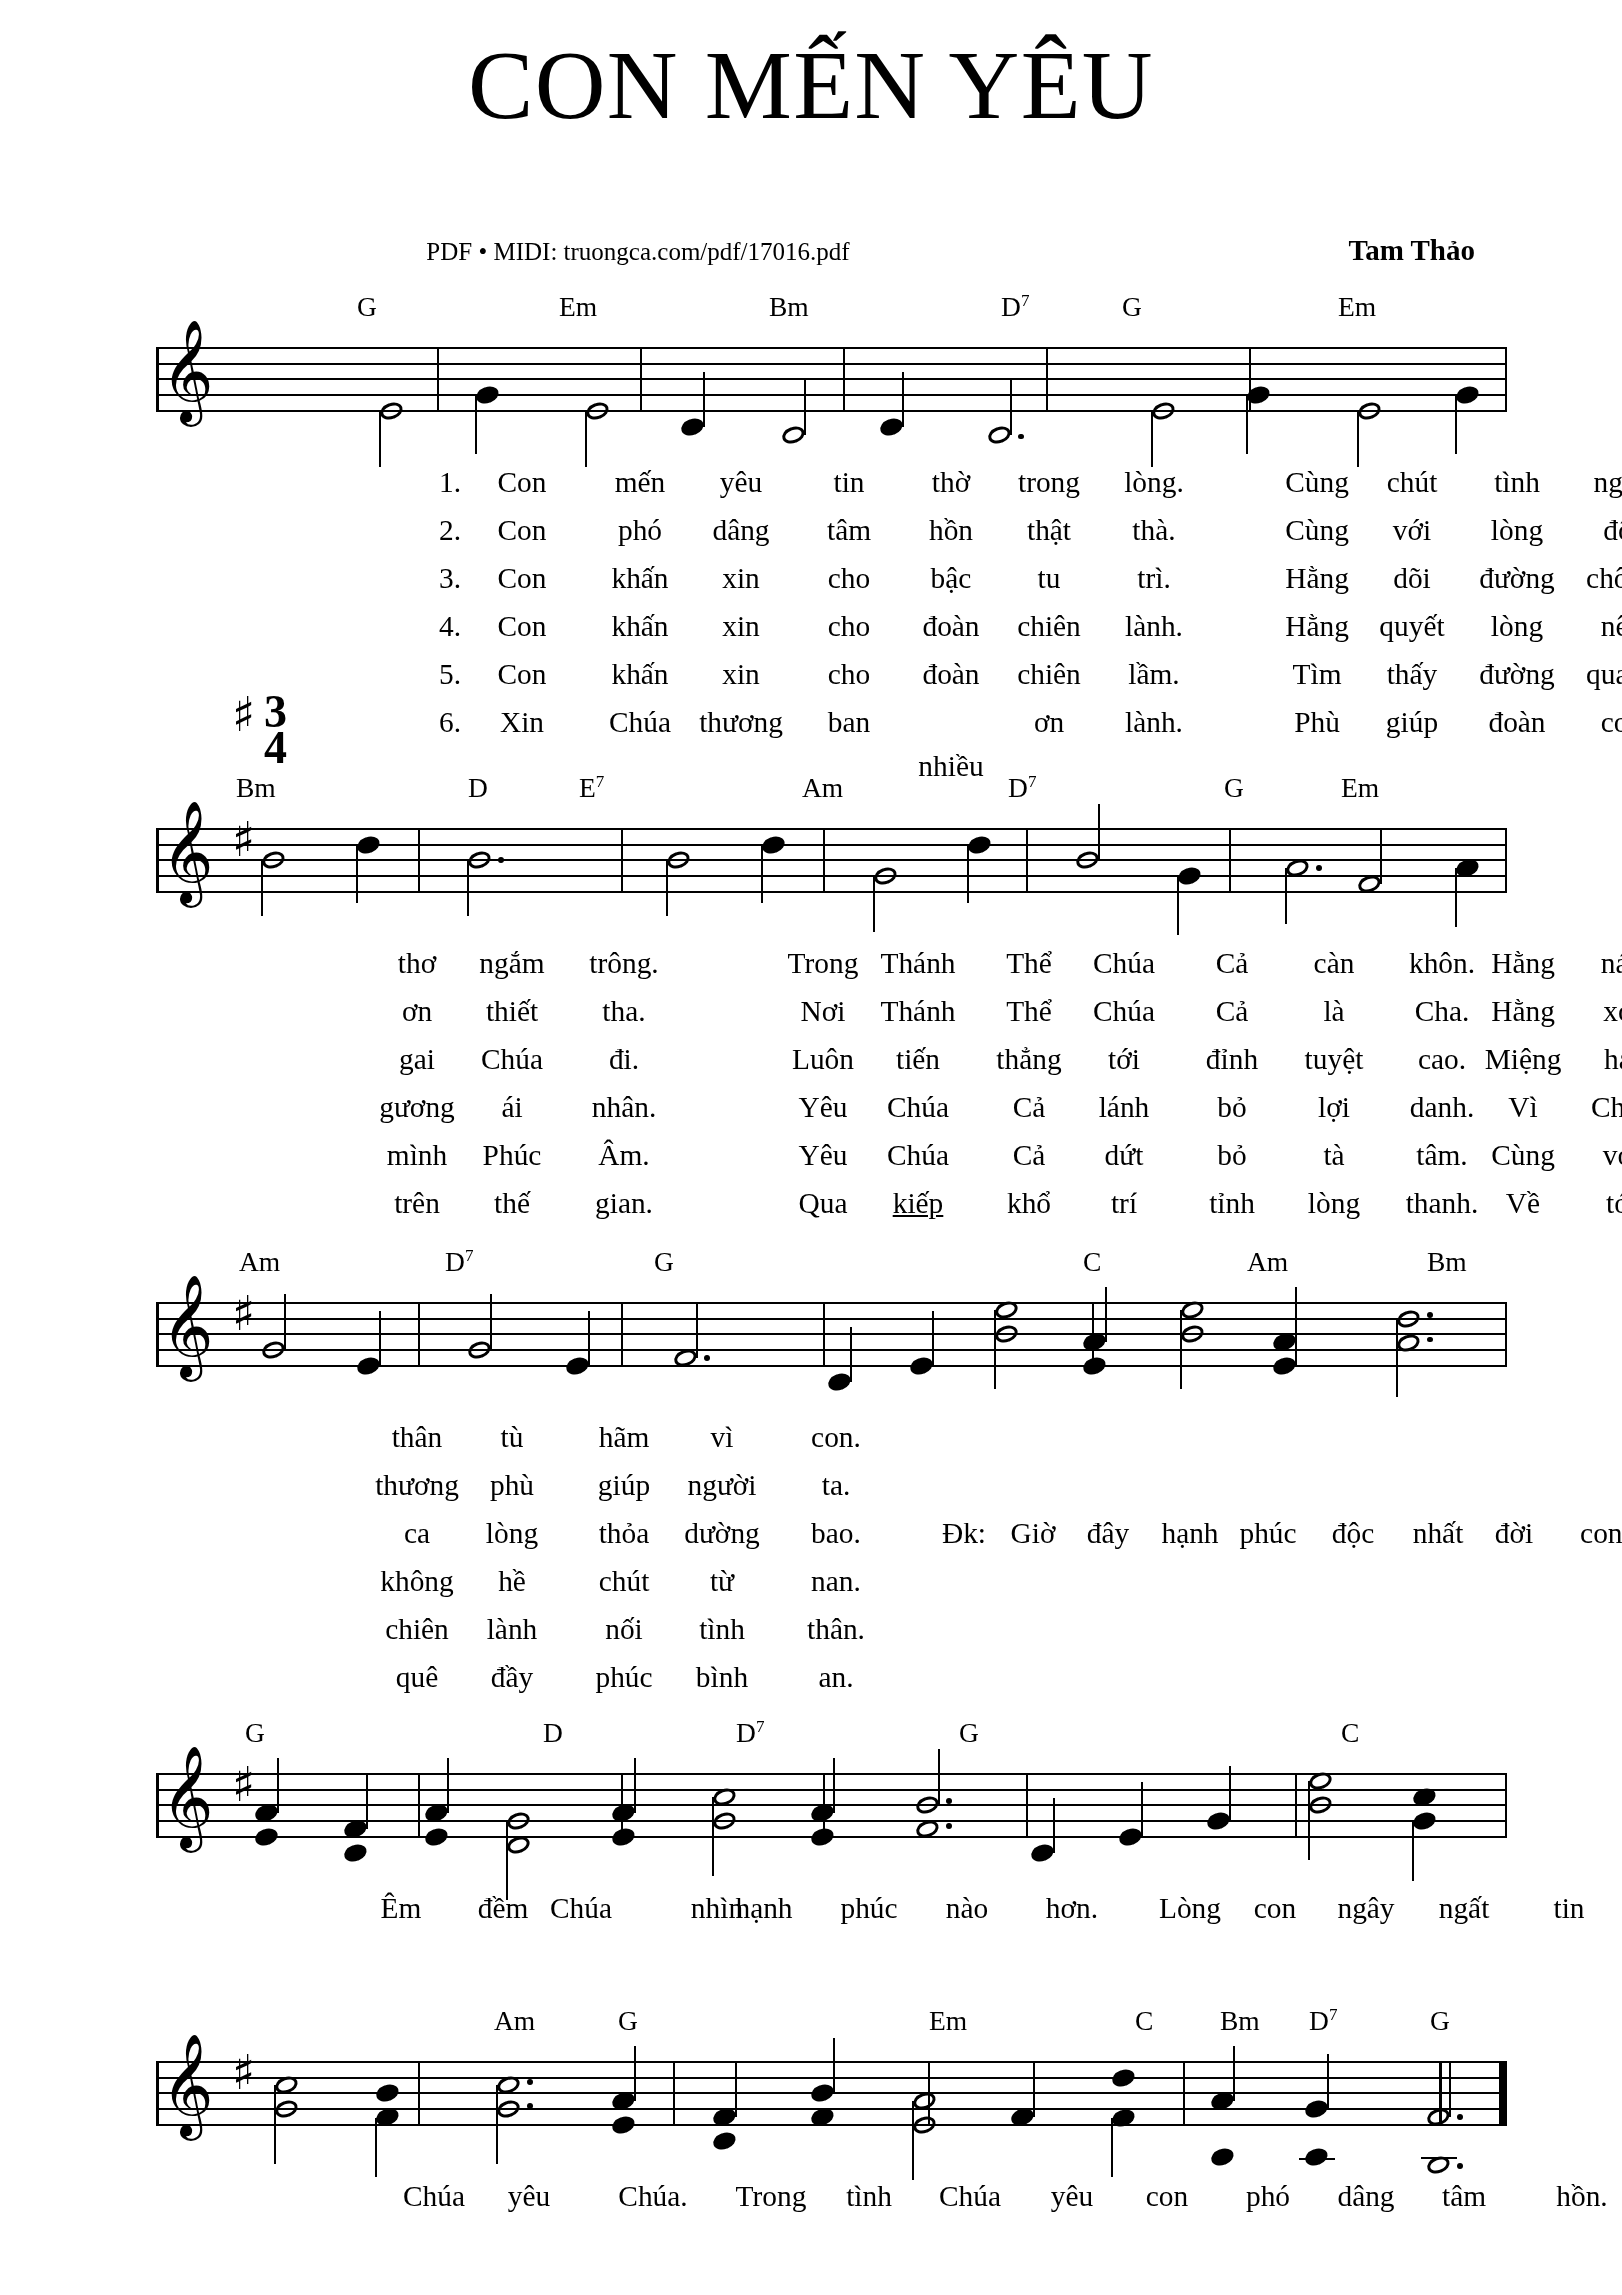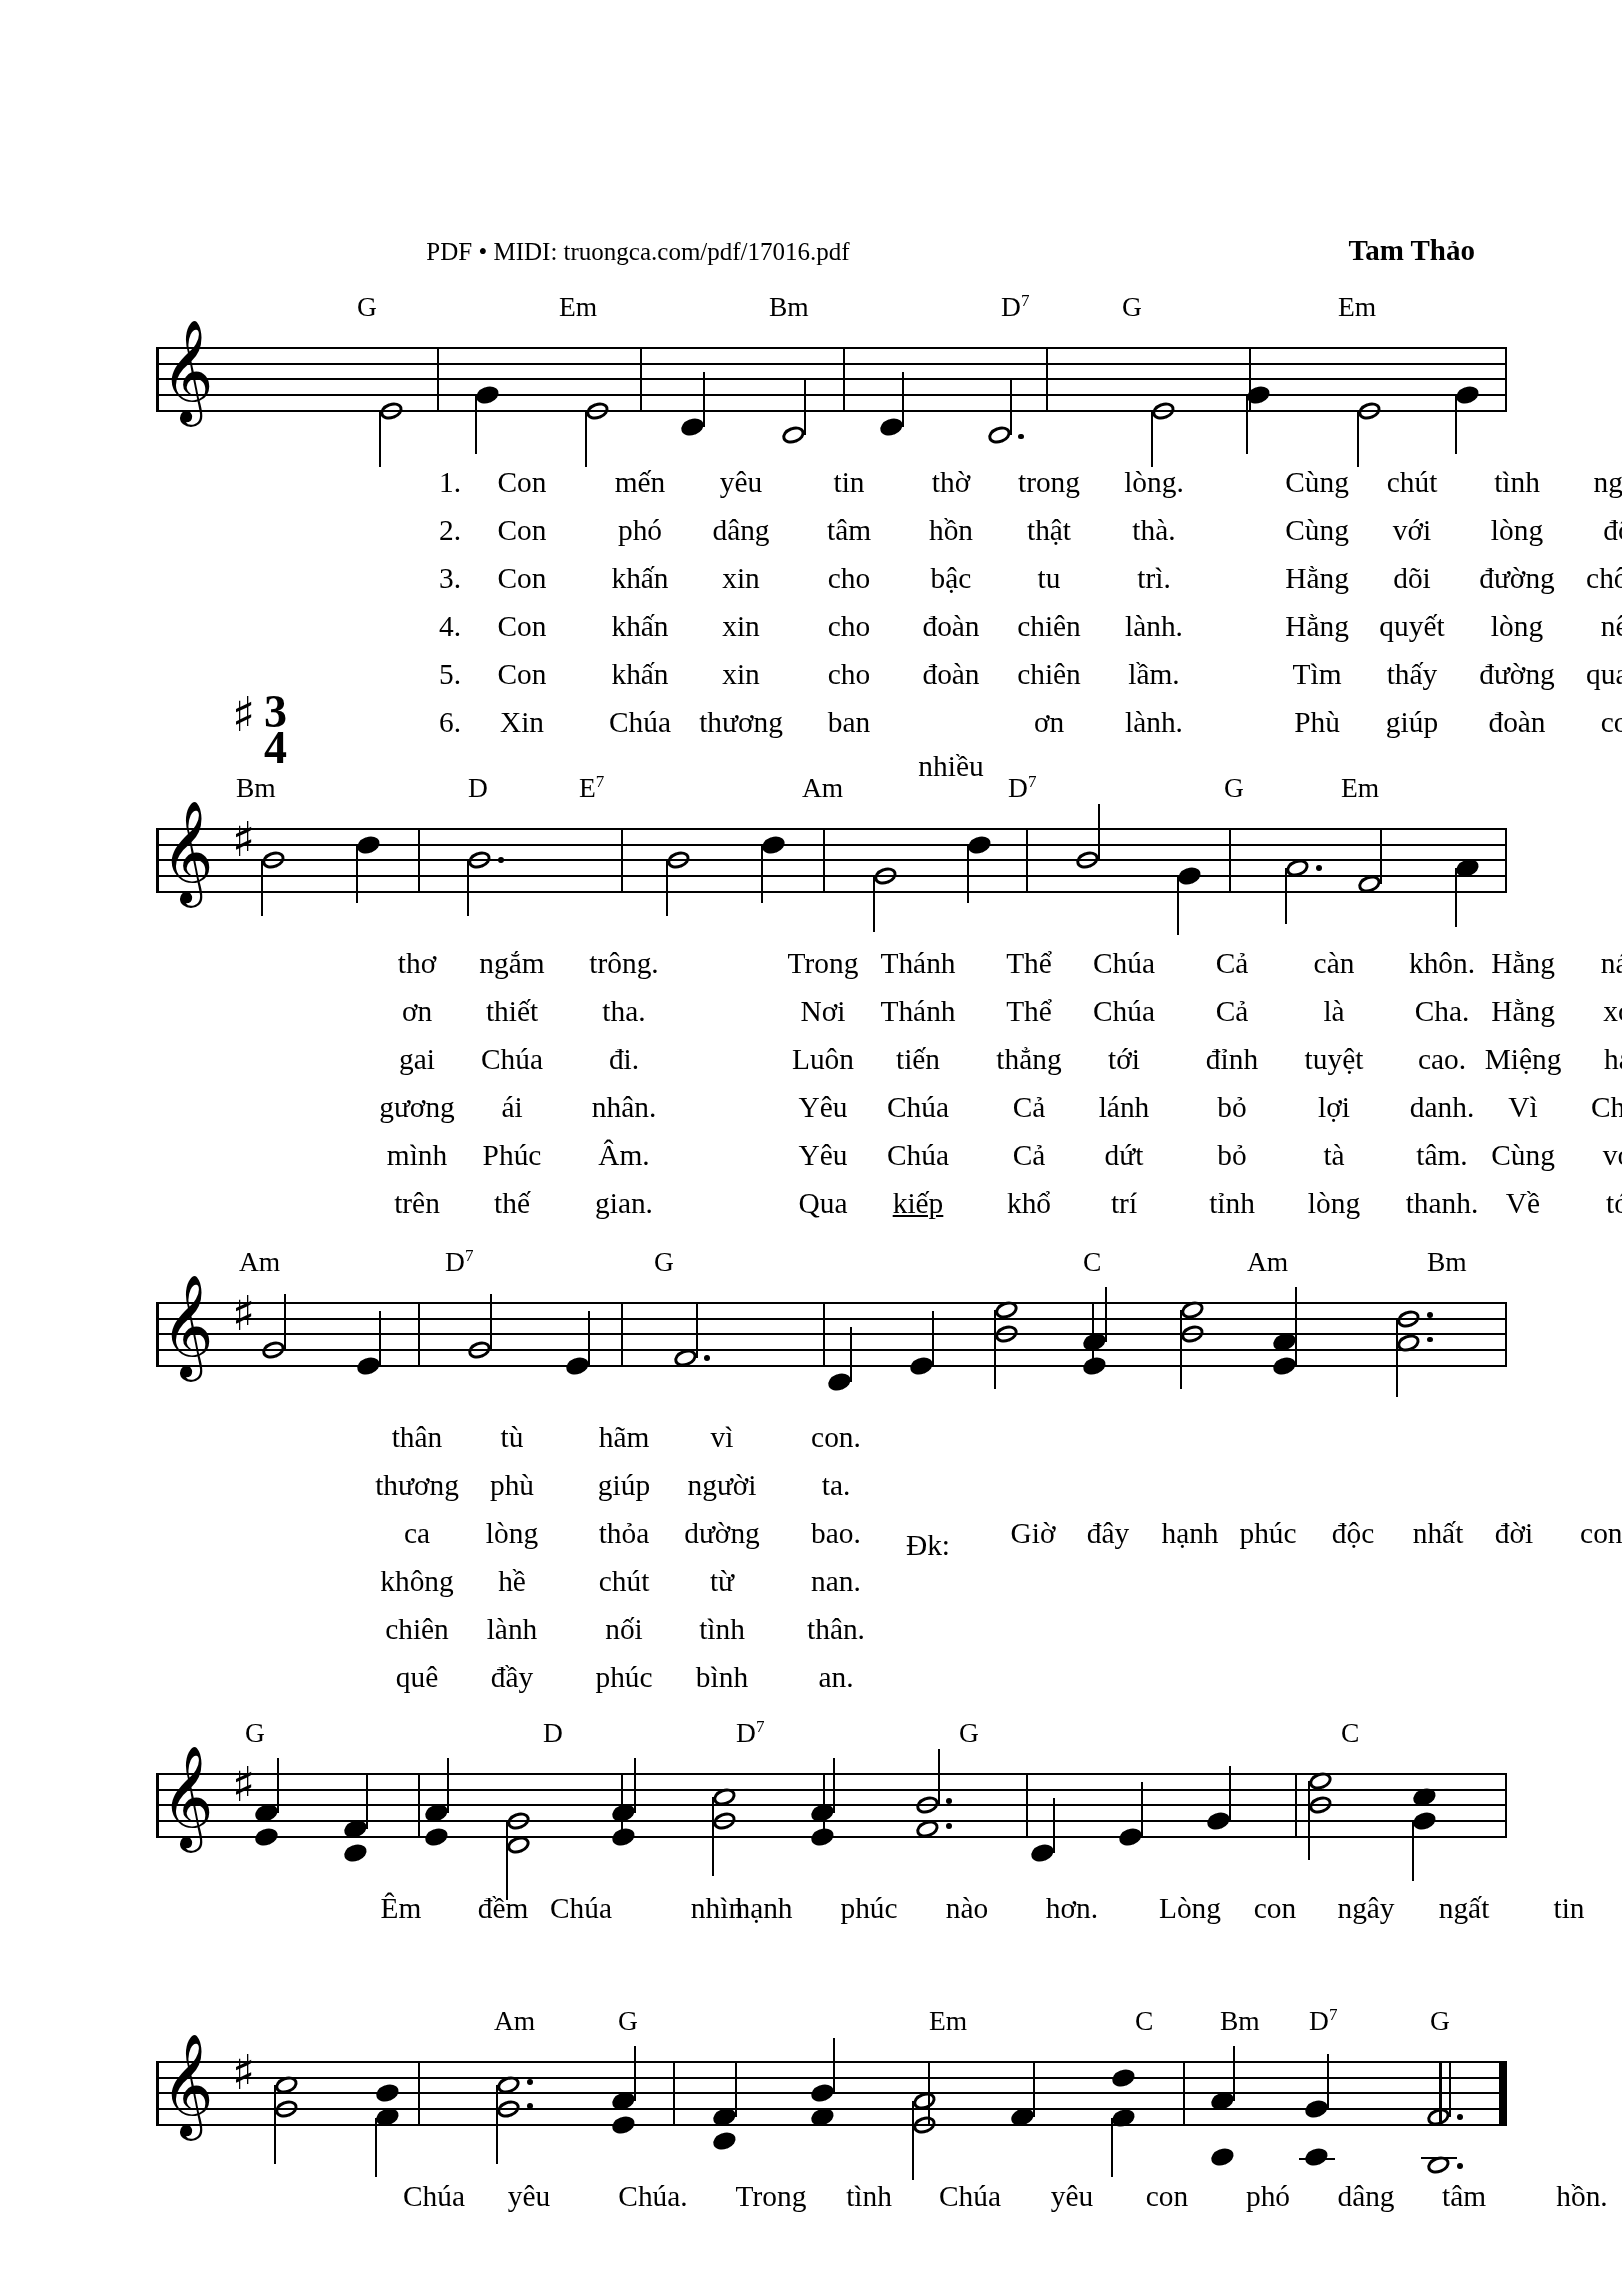--- a/index.html
+++ b/index.html
@@ -152,20 +152,21 @@
   .verse-num {
     position: absolute;
     transform: translateX(-50%);
   }
 </style>
 </head>
 <body>
 
 <div class="page">
 
+  <div class="title">CON MẾN YÊU</div>
   <div class="subtitle">PDF • MIDI: truongca.com/pdf/17016.pdf</div>
   <div class="composer">Tam Thảo</div>
 
   <div class="system" style="top:347px;">
     <div class="staff" style="top:0;">
       <div class="line l0"></div>
       <div class="line l1"></div>
       <div class="line l2"></div>
       <div class="line l3"></div>
       <div class="line l4"></div>
@@ -586,21 +587,21 @@
           <span class="syl" style="left: 624px;">giúp</span>
           <span class="syl" style="left: 722px;">người</span>
           <span class="syl" style="left: 836px;">ta.</span>
         </div>
         <div class="lyric-line">
           <span class="syl" style="left: 417px;">ca</span>
           <span class="syl" style="left: 512px;">lòng</span>
           <span class="syl" style="left: 624px;">thỏa</span>
           <span class="syl" style="left: 722px;">dường</span>
           <span class="syl" style="left: 836px;">bao.</span>
-          <span class="syl" style="left: 928px; margin-top: 12px;">Đk:</span>
+          <span class="syl" style="left: 964px;">Đk:</span>
           <span class="syl" style="left: 1033px;">Giờ</span>
           <span class="syl" style="left: 1108px;">đây</span>
           <span class="syl" style="left: 1190px;">hạnh</span>
           <span class="syl" style="left: 1268px;">phúc</span>
           <span class="syl" style="left: 1353px;">độc</span>
           <span class="syl" style="left: 1438px;">nhất</span>
           <span class="syl" style="left: 1514px;">đời</span>
           <span class="syl" style="left: 1605px;">con.</span>
         </div>
         <div class="lyric-line">

